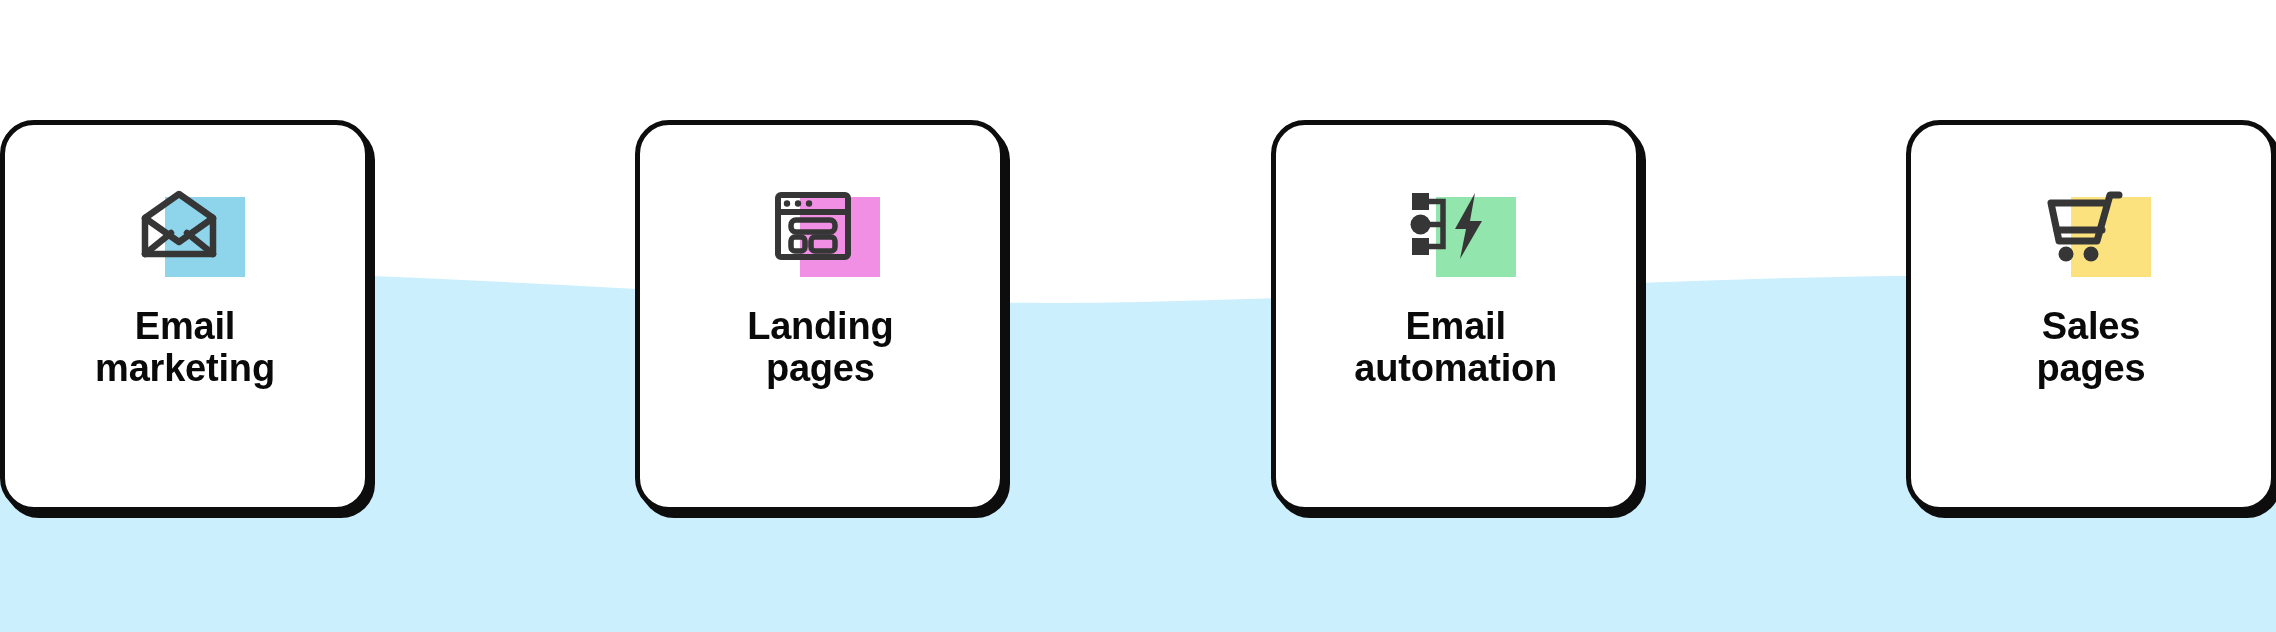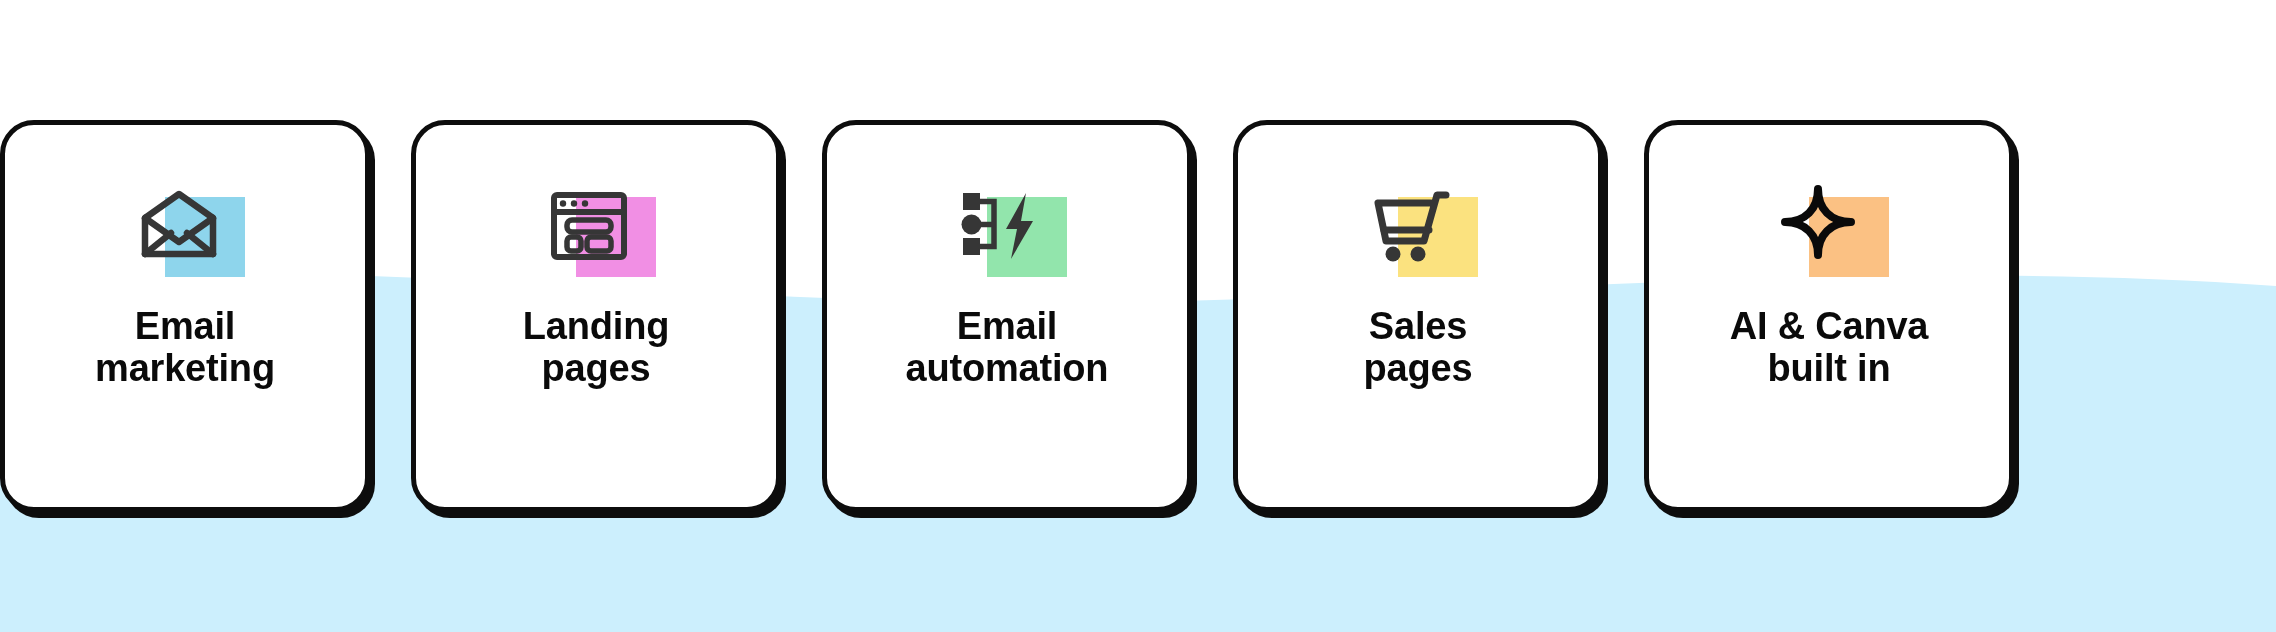--- a/index.html
+++ b/index.html
@@ -36,21 +36,21 @@
   
   #card-row {
     position: absolute;
     left: 0;
     top: 0;
     width: 2276px;
     height: 632px;
     display: flex;
     flex-direction: row;
     align-items: flex-start;
-    justify-content: flex-start;
+    justify-content: space-between;
     gap: 41px;
     padding-top: 120px;
     box-sizing: border-box;
   }
 
   .feature-card {
     position: relative;
     width: 370px;
     height: 392px;
     background: #ffffff;
@@ -175,25 +175,15 @@
             <path d="M24 55 L69 55"></path>
           </g>
           <circle cx="33" cy="79" r="7.5" fill="#363636"></circle>
           <circle cx="58" cy="79" r="7.5" fill="#363636"></circle>
         </svg>
       </div>
       <div class="card-label">Sales
 pages</div>
     </div>
 
-    <div class="feature-card">
-      <div class="icon-wrap">
-        <div class="icon-swatch" style="background: rgb(251, 193, 131);"></div>
-        <svg class="icon-glyph" viewBox="0 0 104 104">
-          <path d="M47 14 C47 34 34 47 14 47 C34 47 47 60 47 80 C47 60 60 47 80 47 C60 47 47 34 47 14 Z" fill="none" stroke="#0a0a0a" stroke-width="8" stroke-linejoin="round"></path>
-        </svg>
-      </div>
-      <div class="card-label">AI &amp; Canva
-built in</div>
-    </div>
 
   </div>
 </div>
 
 </body></html>

